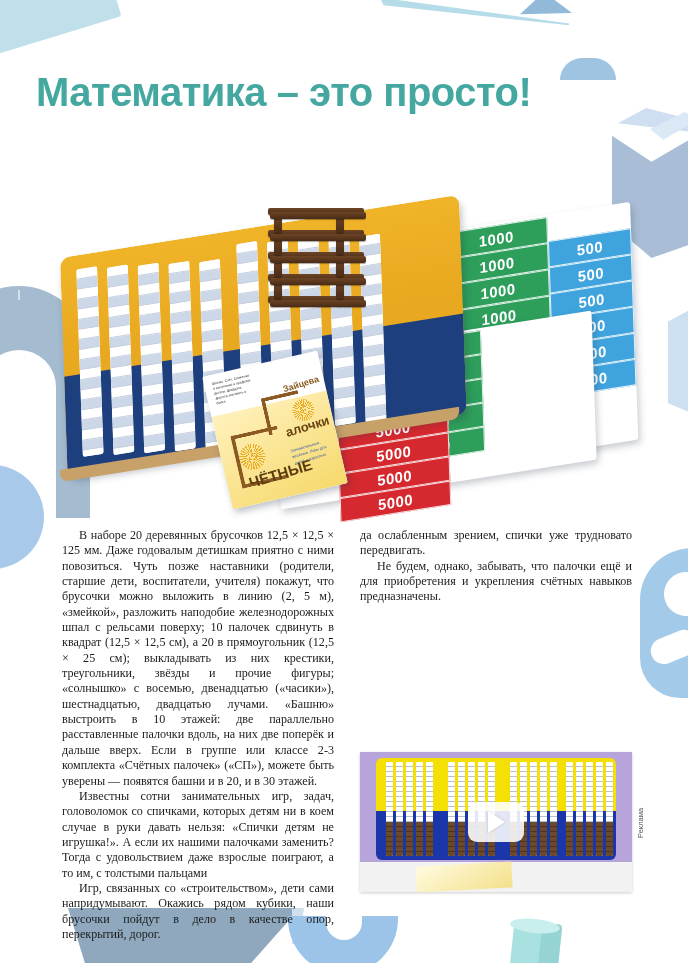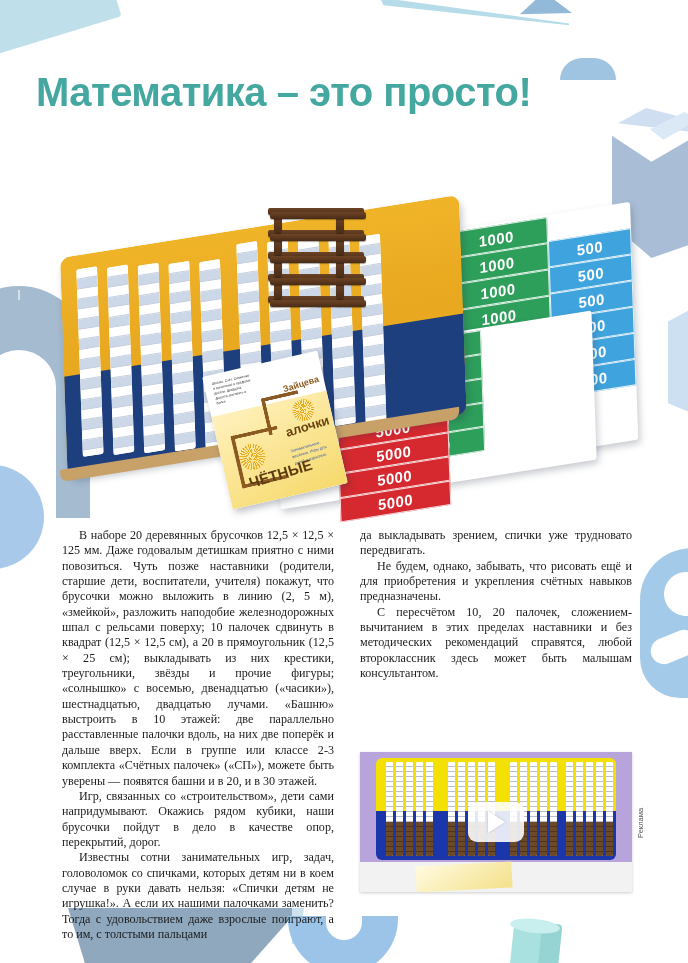--- a/index.html
+++ b/index.html
@@ -849,27 +849,26 @@
         <div class="booklet-sub">Занимательные, весёлые. Игры для детей и взрослых.</div>
         <div class="booklet-word2">ЧЁТНЫЕ</div>
       </div>
 
     </div>
   </div>
 
   <div class="cols">
     <div class="col left" id="col-left">
         <p>В наборе 20 деревянных брусочков 12,5 × 12,5 × 125 мм. Даже годовалым детишкам приятно с ними повозиться. Чуть позже наставники (родители, старшие дети, воспитатели, учителя) покажут, что брусочки можно выложить в линию (2, 5 м), «змейкой», разложить наподобие железнодорожных шпал с рельсами поверху; 10 палочек сдвинуть в квадрат (12,5 × 12,5 см), а 20 в прямоугольник (12,5 × 25 см); выкладывать из них крестики, треугольники, звёзды и прочие фигуры; «солнышко» с восемью, двенадцатью («часики»), шестнадцатью, двадцатью лучами. «Башню» выстроить в 10 этажей: две параллельно расставленные палочки вдоль, на них две поперёк и дальше вверх. Если в группе или классе 2-3 комплекта «Счётных палочек» («СП»), можете быть уверены — появятся башни и в 20, и в 30 этажей.</p>
+        <p>Известны сотни занимательных игр, задач, головоломок со спичками, которых детям ни в коем случае в руки давать нельзя: «Спички детям не игрушка!». А если их нашими палочками заменить? Тогда с удовольствием даже взрослые поиграют, а то им, с толстыми пальцами</p>
         <p>Игр, связанных со «строительством», дети сами напридумывают. Окажись рядом кубики, наши брусочки пойдут в дело в качестве опор, перекрытий, дорог.</p>
-        <p>Известны сотни занимательных игр, задач, головоломок со спичками, которых детям ни в коем случае в руки давать нельзя: «Спички детям не игрушка!». А если их нашими палочками заменить? Тогда с удовольствием даже взрослые поиграют, а то им, с толстыми пальцами</p>
       </div>
     <div class="col right" id="col-right">
-        <p class="cont">да выкладывать зрением, спички уже трудновато передвигать.</p>
-        <p>Не будем, однако, забывать, что рисовать ещё и для приобретения и укрепления счётных навыков предназначены.</p>
-        <p>С пересчётом 10, 20 палочек, сложением-вычитанием в этих пределах наставники и без методических рекомендаций справятся, любой второклассник здесь может быть малышам консультантом.</p>
+        <p class="cont">да ослабленным зрением, спички уже трудновато передвигать.</p>
+        <p>Не будем, однако, забывать, что палочки ещё и для приобретения и укрепления счётных навыков предназначены.</p>
       </div>
     <div class="clear"></div>
   </div>
 
   <div class="video">
     <div class="video-board">
       <div class="vb-yellow"></div>
       <div class="vb-blue"></div>
       <div id="video-slots">
           <div class="vslot" style="left: 10px;">

